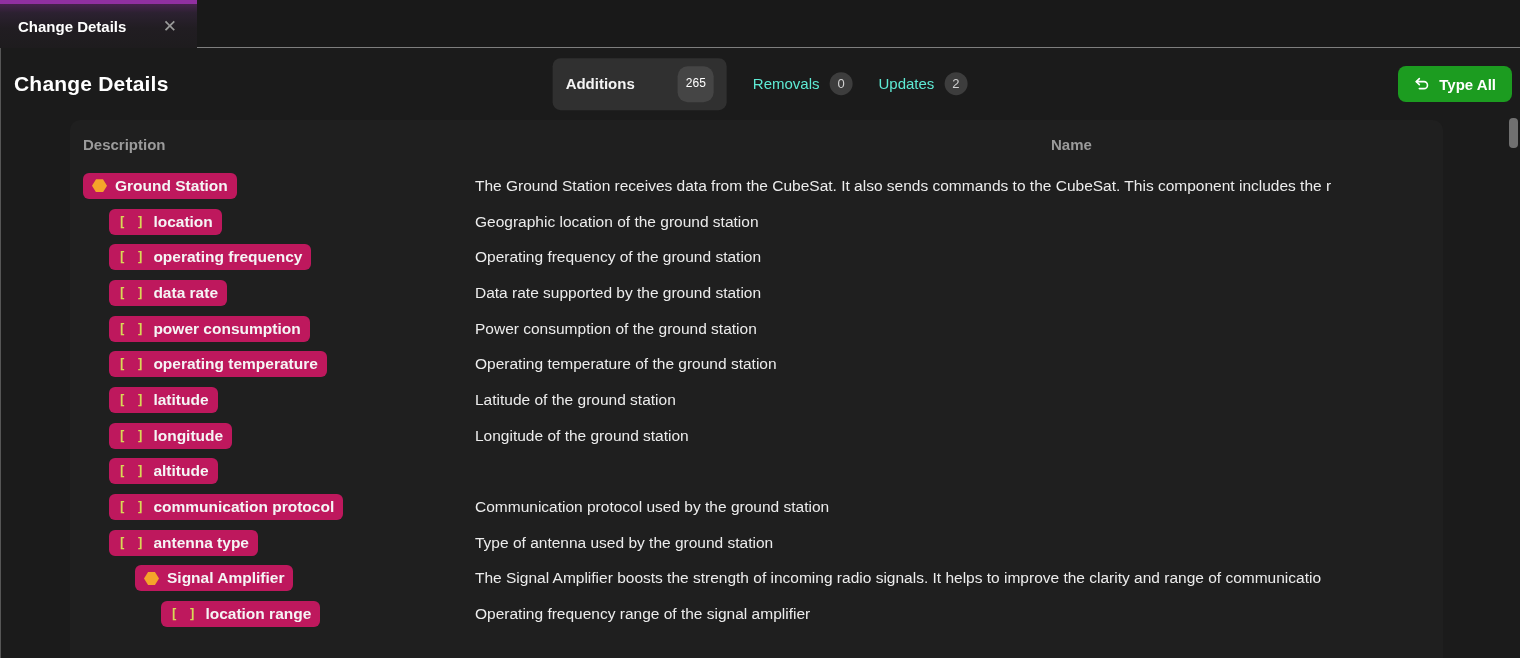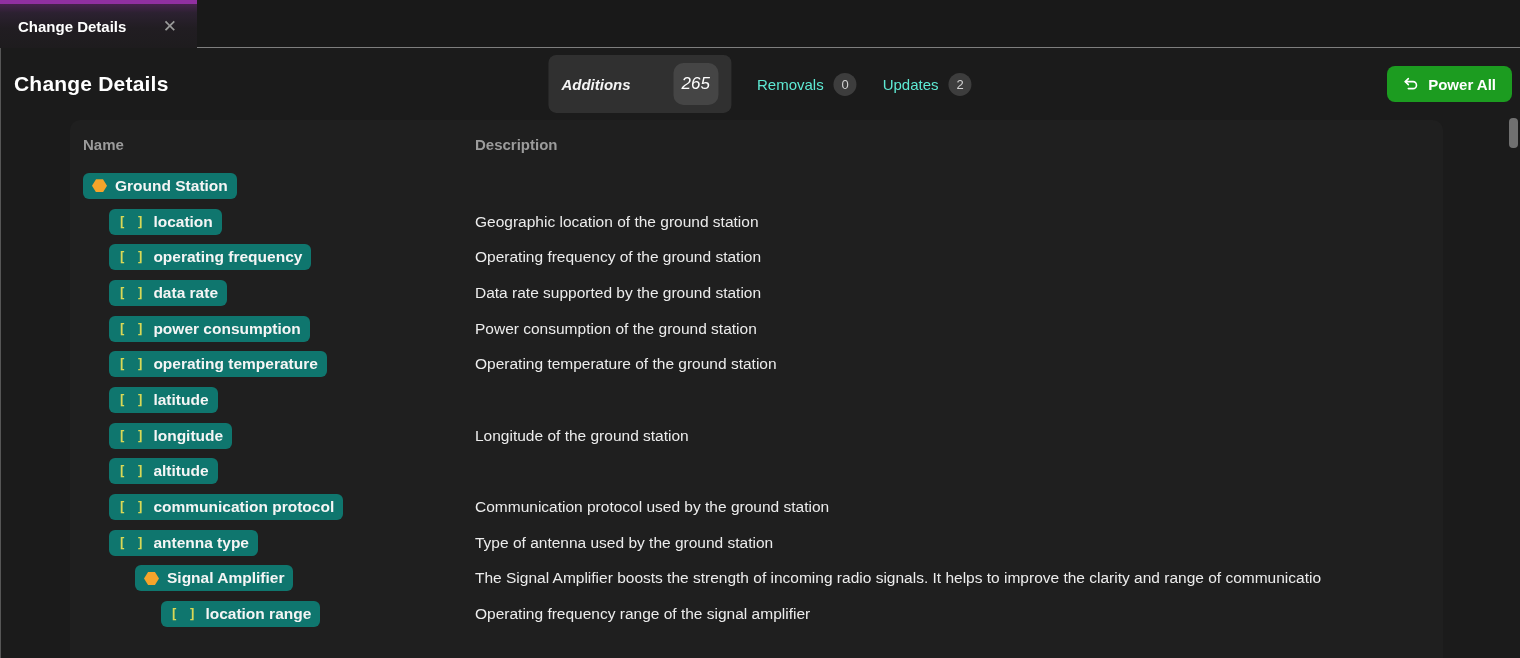--- a/index.html
+++ b/index.html
@@ -30,27 +30,27 @@
 
   
   .header{position:relative;height:72px;display:flex;align-items:center;padding:0 8px 0 14px;box-sizing:border-box;}
   .page-title{color:#ffffff;font-size:21px;font-weight:700;letter-spacing:.2px;}
   .filter-tabs{
     position:absolute;left:50%;top:50%;transform:translate(-50%,-50%);
     display:flex;align-items:center;gap:26px;
   }
   .ftab{display:flex;align-items:center;gap:10px;cursor:pointer;user-select:none;}
   .ftab.active{
-    background:#303030;border-radius:8px;padding:8px 13px;font-style:italic;
+    background:#303030;border-radius:8px;padding:8px 13px;
   }
   .ftab.active .ftab-label{color:#f5f5f5;font-weight:600;}
   .ftab-label{color:#5eead4;font-size:15px;font-weight:500;white-space:nowrap;}
   .ftab-count-active{
     background:#454545;color:#ffffff;border-radius:10px;
-    padding:10px 8px;font-size:17px;line-height:1.3;margin-left:33px;
+    padding:10px 8px;font-size:12px;line-height:1.3;margin-left:33px;
   }
   .ftab-count{
     background:#3d3d3d;color:#d2d2d2;border-radius:50%;
     width:23px;height:23px;display:flex;align-items:center;justify-content:center;
     font-size:13px;
   }
   .undo-btn{
     position:absolute;right:8px;top:50%;transform:translateY(-50%);
     background:var(--accent_green,#1c9c20);color:#ffffff;
     border:none;border-radius:8px;height:36px;padding:0 16px;
@@ -67,21 +67,21 @@
     padding:16px 0 0 13px;box-sizing:border-box;overflow:hidden;
   }
   .thead{display:flex;height:32px;align-items:flex-start;}
   .th{color:#9b9b9b;font-size:15px;font-weight:600;}
   .th-name{width:392px;flex:0 0 392px;}
   .th-desc{flex:1;}
   .row{display:flex;height:35.7px;align-items:center;cursor:pointer;}
   .cell-name{width:392px;flex:0 0 392px;display:flex;align-items:center;overflow:hidden;}
   .name-pill{
     display:inline-flex;align-items:center;gap:8px;
-    background:#0f766e;border-radius:6px;padding:4px 9px;
+    background:#be185d;border-radius:6px;padding:4px 9px;
     white-space:nowrap;
   }
   .row-label{color:#f5f5f5;font-size:15.5px;font-weight:700;white-space:nowrap;}
   .hex{
     width:15px;height:13px;flex:0 0 15px;
     background:var(--component_icon,#f5a42a);
     clip-path:polygon(27% 0,73% 0,100% 50%,73% 100%,27% 100%,0 50%);
   }
   .brackets{
     color:var(--array_icon,#d8d856);
@@ -130,39 +130,40 @@
       </div>
     </div>
 
     <button class="undo-btn">
       <span style="display:flex;">
         <svg width="16" height="16" viewBox="0 0 24 24" fill="none" stroke="#ffffff" stroke-width="2.4" stroke-linecap="round" stroke-linejoin="round">
           <path d="M8 4 L3.5 8.5 L8 13"></path>
           <path d="M3.5 8.5 H15 a5.2 5.2 0 0 1 0 10.4 H8"></path>
         </svg>
       </span>
-      <span>Power All</span>
+      <span>Type All</span>
     </button>
   </div>
 
   <div class="panel">
     <div class="thead">
+      <div class="th th-desc">Description</div>
       <div class="th th-name">Name</div>
-      <div class="th th-desc">Description</div>
     </div>
     <div id="rows">
         <div class="row">
     <div class="cell-name">
       <span class="name-pill" style="margin-left: 0px;">
         <span style="display:flex;align-items:center;">
                 <span class="hex"></span>
               </span>
         <span class="row-label">Ground Station</span>
       </span>
     </div>
+    <div class="cell-desc">The Ground Station receives data from the CubeSat. It also sends commands to the CubeSat. This component includes the r</div>
   </div>
         <div class="row">
     <div class="cell-name">
       <span class="name-pill" style="margin-left: 26px;">
         <span style="display:flex;align-items:center;">
                 <span class="brackets">[ ]</span>
               </span>
         <span class="row-label">location</span>
       </span>
     </div>
@@ -214,20 +215,21 @@
   </div>
         <div class="row">
     <div class="cell-name">
       <span class="name-pill" style="margin-left: 26px;">
         <span style="display:flex;align-items:center;">
                 <span class="brackets">[ ]</span>
               </span>
         <span class="row-label">latitude</span>
       </span>
     </div>
+    <div class="cell-desc">Latitude of the ground station</div>
   </div>
         <div class="row">
     <div class="cell-name">
       <span class="name-pill" style="margin-left: 26px;">
         <span style="display:flex;align-items:center;">
                 <span class="brackets">[ ]</span>
               </span>
         <span class="row-label">longitude</span>
       </span>
     </div>

